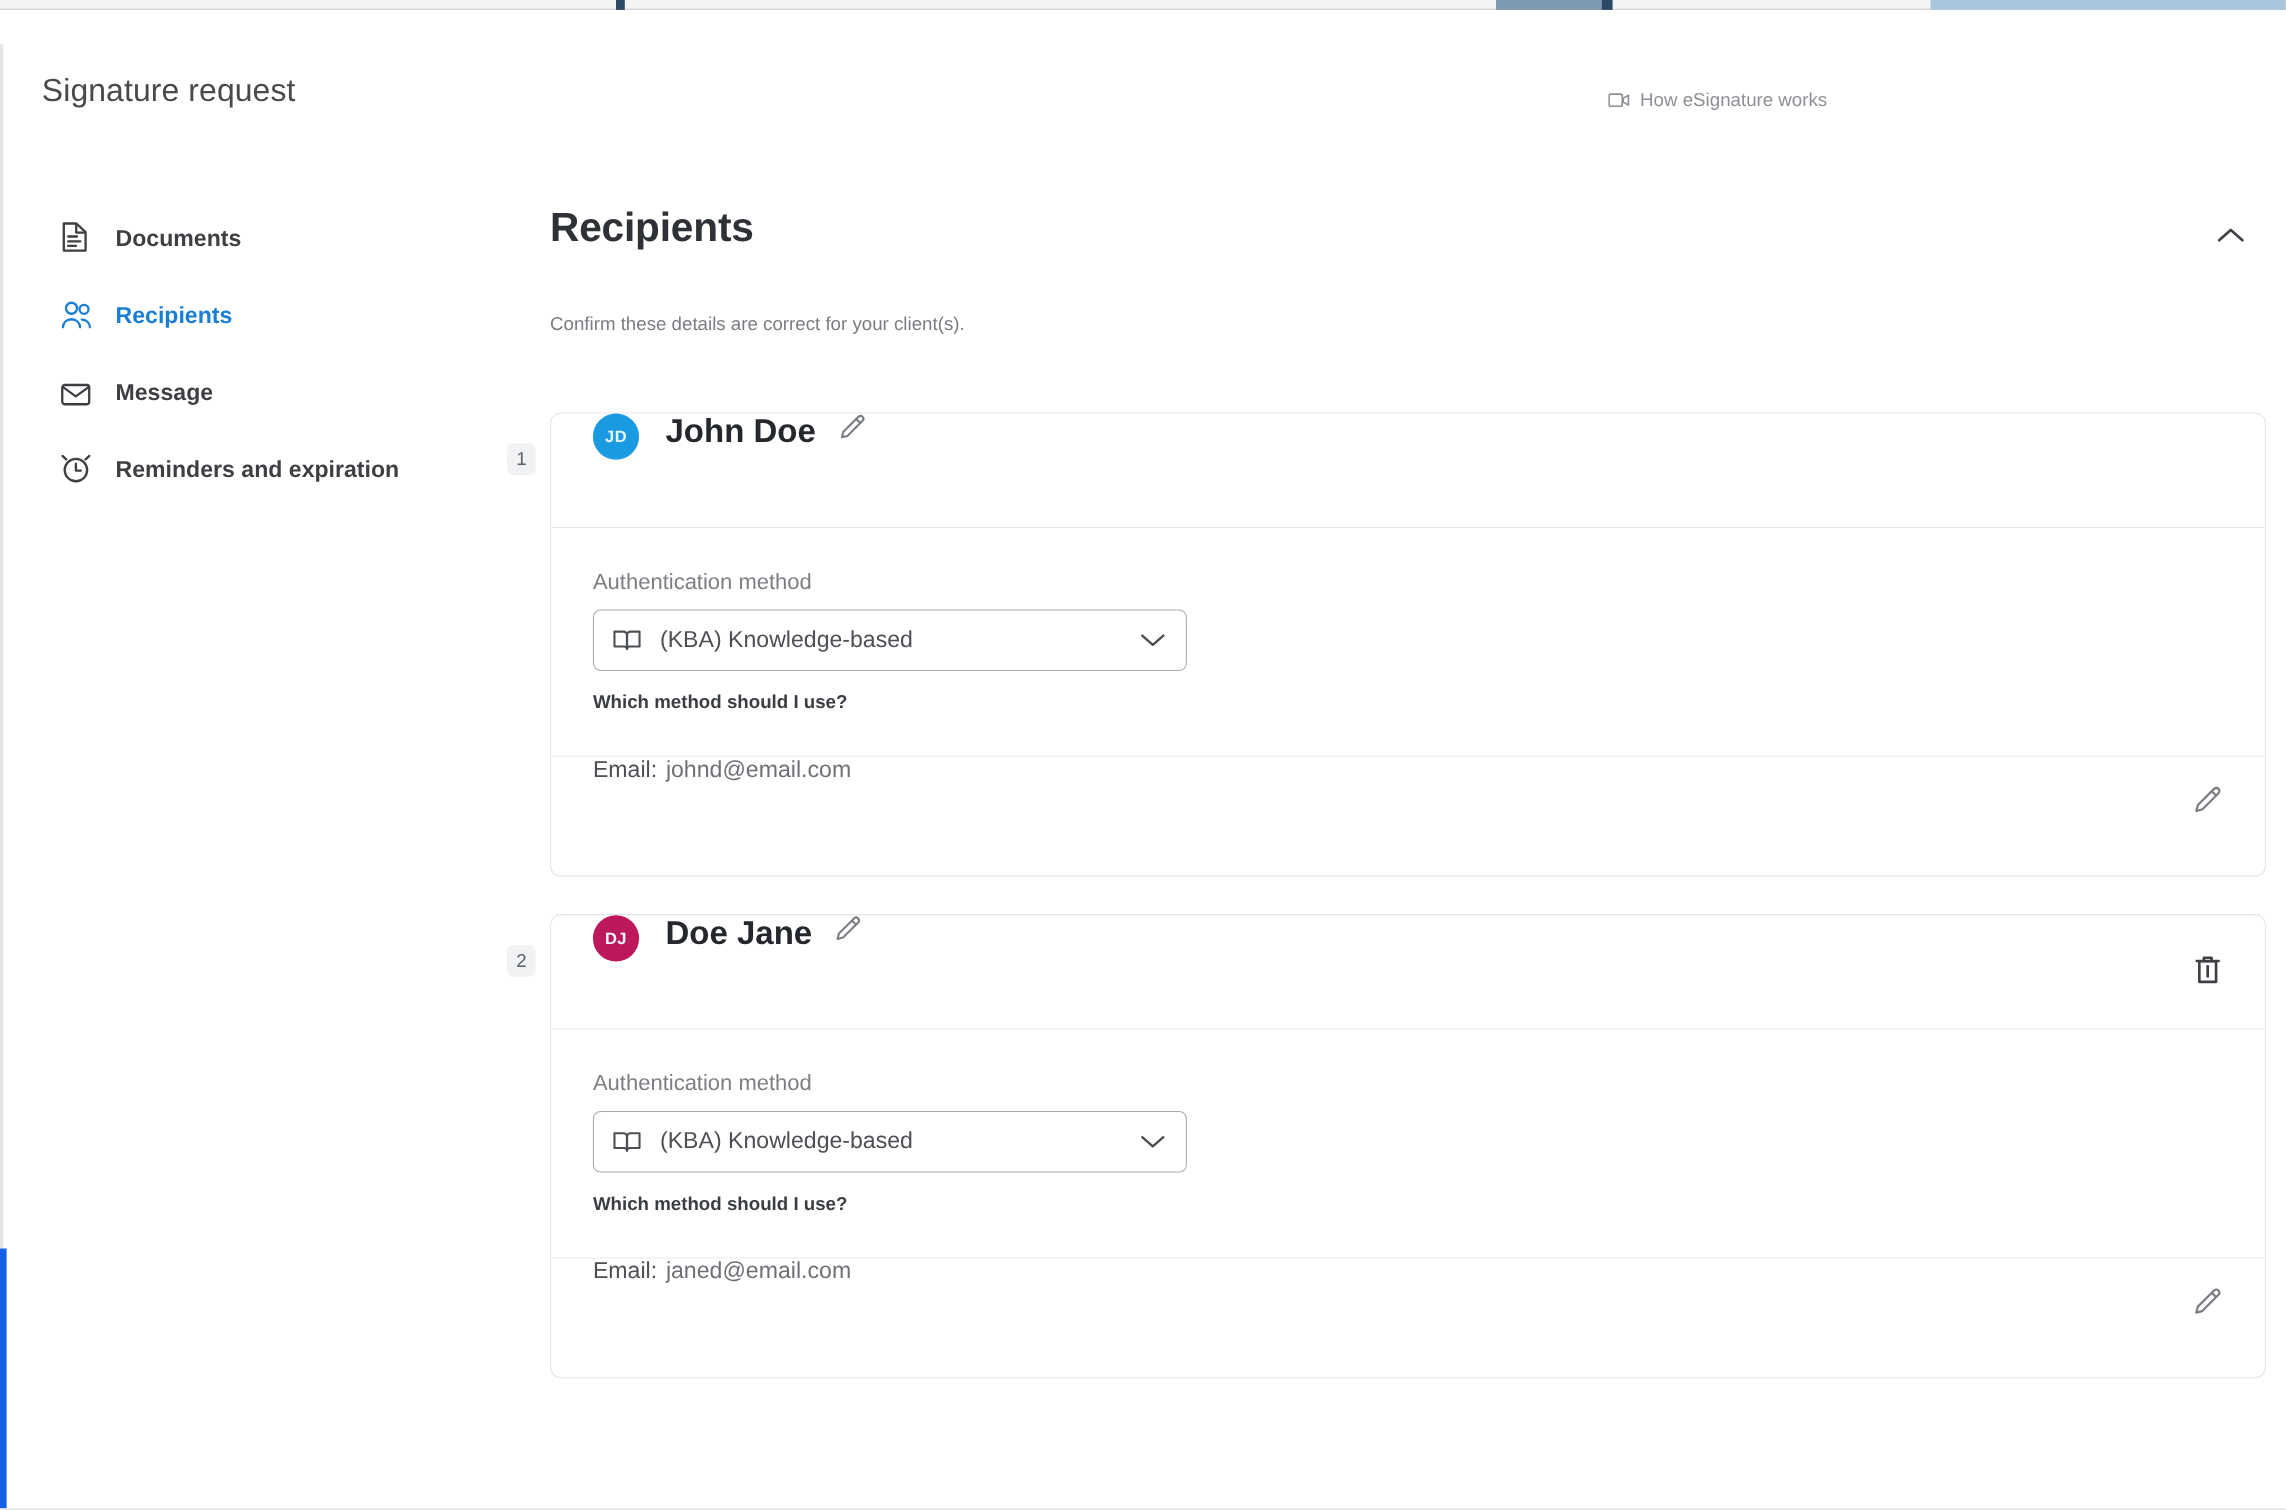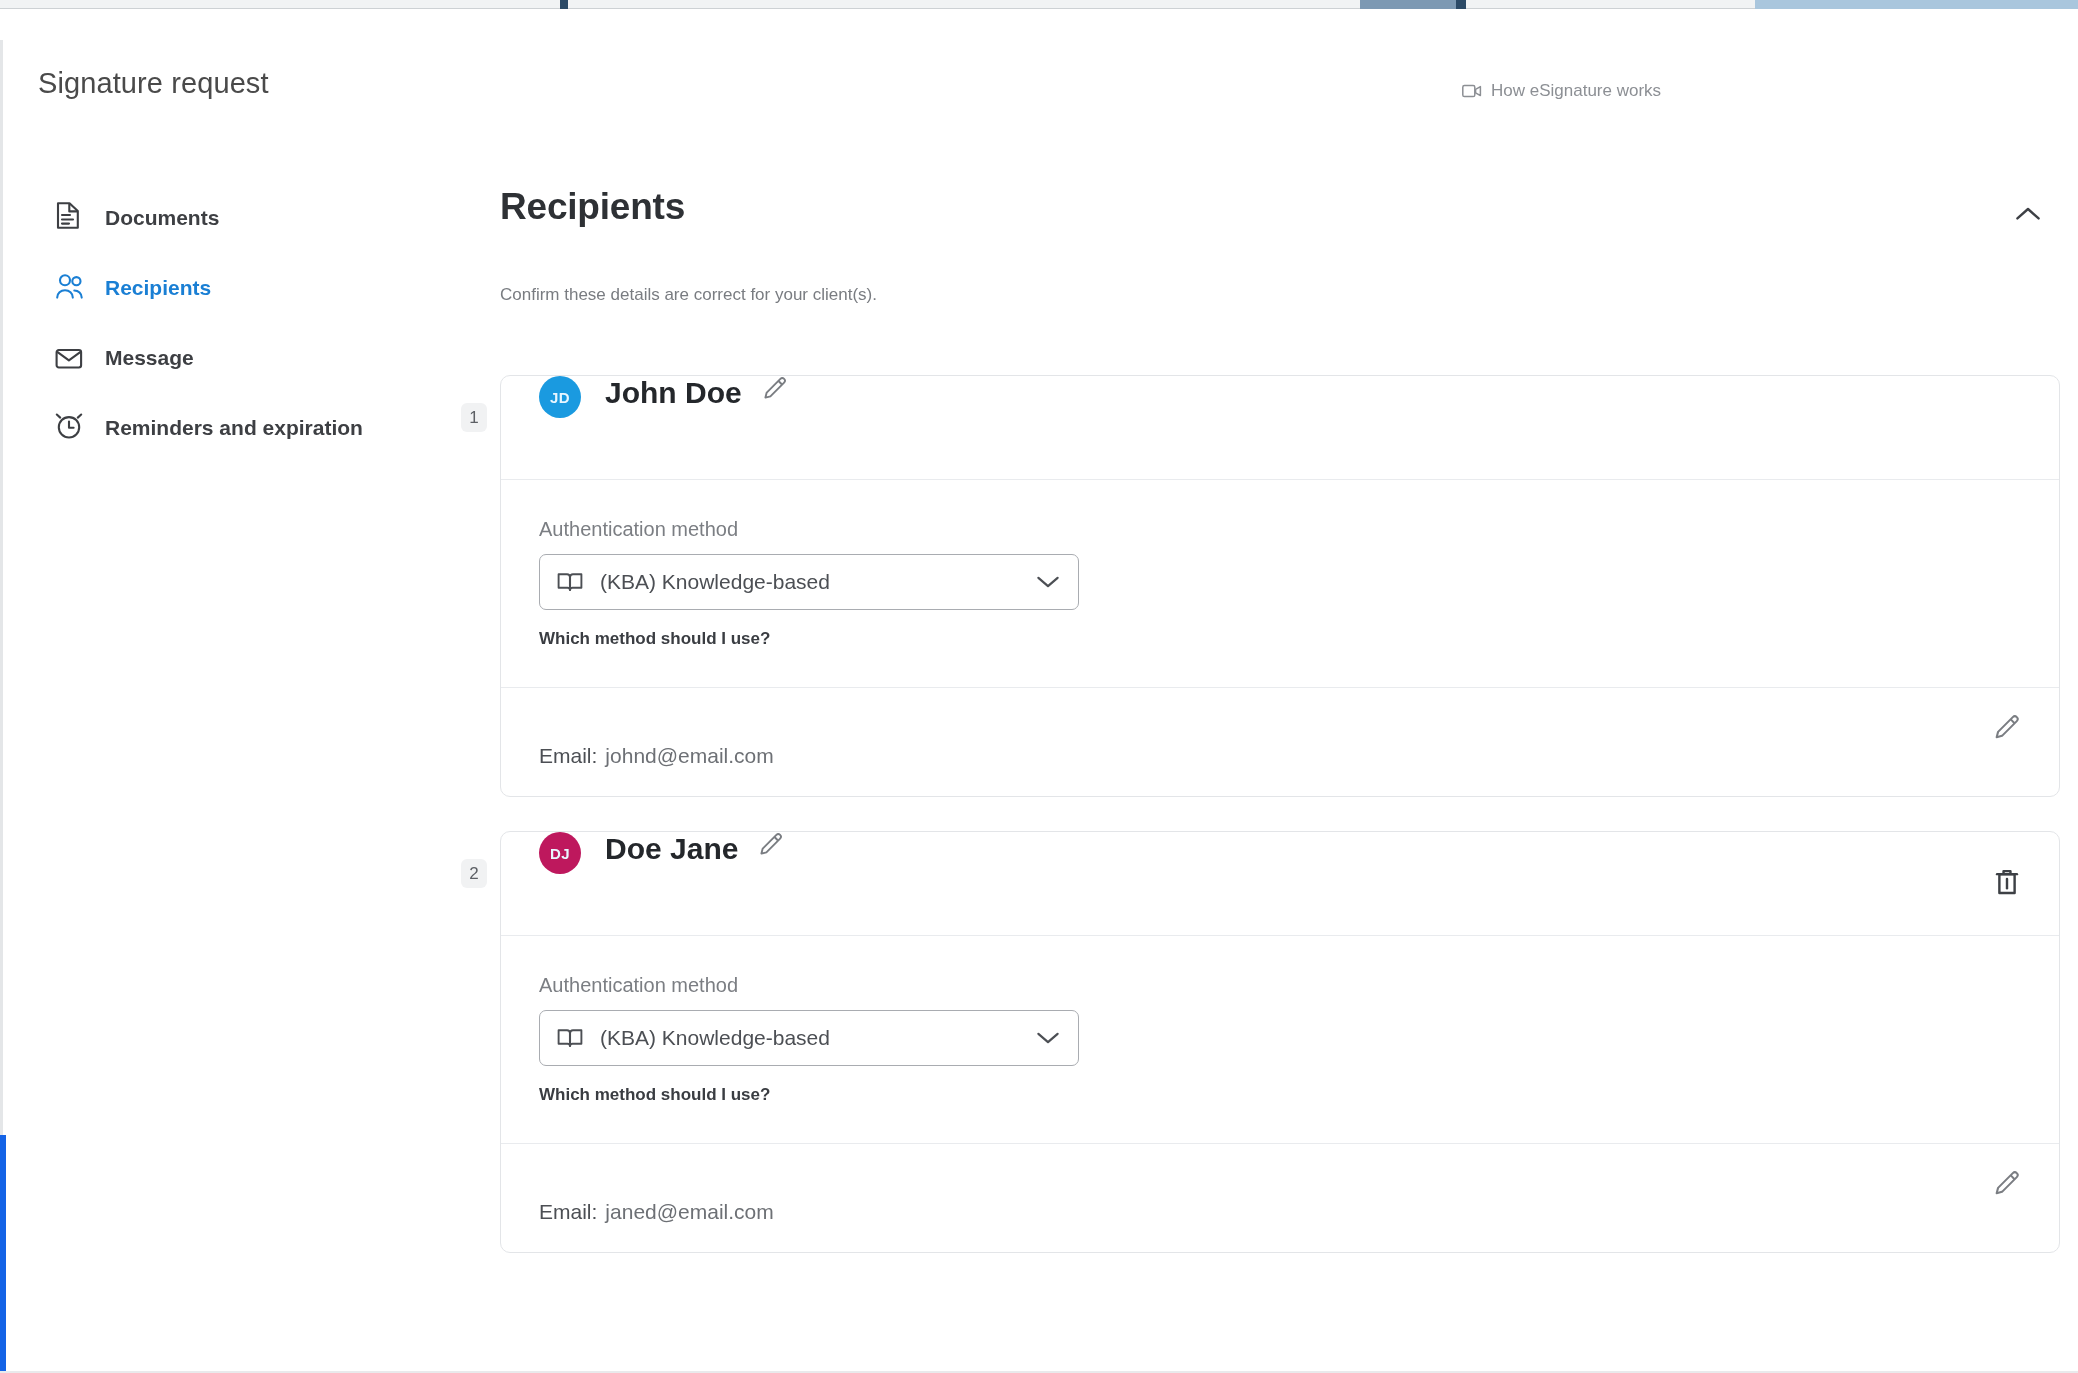--- a/index.html
+++ b/index.html
@@ -157,21 +157,21 @@
   .auth-help {
     margin-top: 19px;
     font-size: 17px; font-weight: 700; color: #3a3d42;
     cursor: pointer; display: inline-block;
   }
 
   .card-rule { border-top: 1px solid #e9ebee; margin: 38px -38px 0 -38px; }
 
   .email-row {
     position: relative; height: 108px;
-    display: flex; align-items: flex-end; padding-bottom: 28px;
+    display: flex; align-items: flex-start; padding-bottom: 28px;
   }
   .email-text { font-size: 21px; color: #4c4f54; }
   .email-text .addr { color: #6d7075; margin-left: 8px; }
   .row-edit {
     position: absolute; right: 0; top: 26px;
     display: flex; cursor: pointer;
   }
 
   .card-gap { height: 34px; }
 </style>

